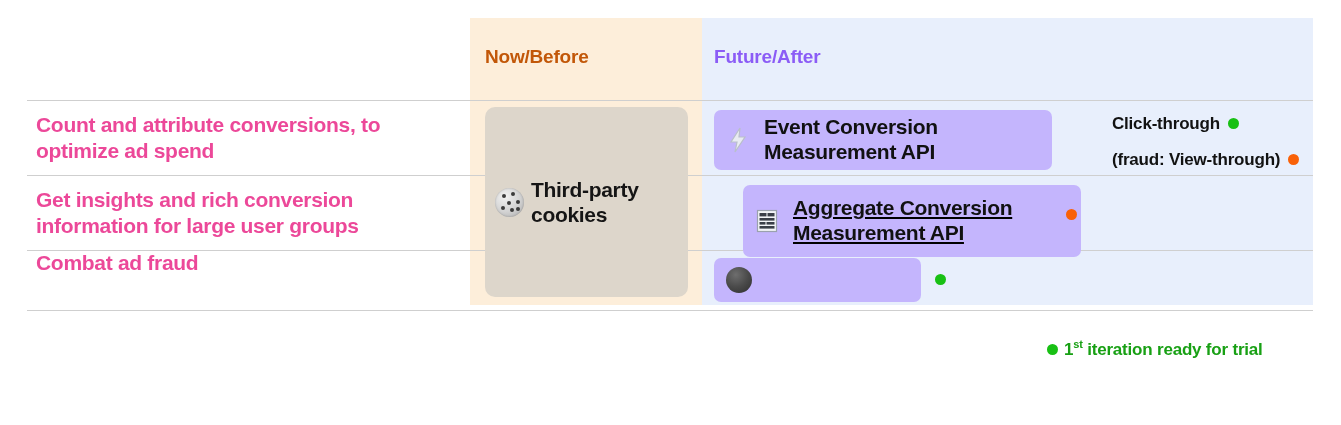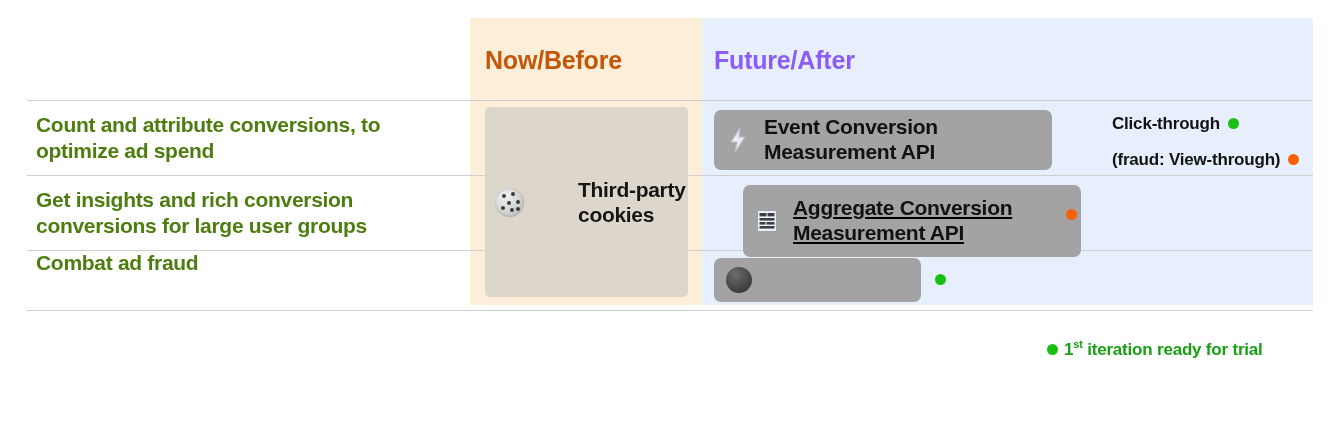--- a/index.html
+++ b/index.html
@@ -30,21 +30,21 @@
   .band-future {
     left: 702px;
     width: 611px;
     background: #e8effc;
   }
 
   
   .col-header {
     position: absolute;
     top: 46px;
-    font-size: 25px;
+    font-size: 19px;
     font-weight: bold;
     letter-spacing: -0.2px;
     white-space: nowrap;
   }
   .col-header.now    { left: 485px; color: #c25708; }
   .col-header.future { left: 714px; color: #8b5cf6; }
 
   
   .rule {
     position: absolute;
@@ -58,43 +58,42 @@
   .rule.r2 { top: 250px; }
   .rule.r3 { top: 310px; }
 
   
   .goal {
     position: absolute;
     left: 36px;
     width: 420px;
     font-size: 21px;
     font-weight: bold;
-    color: #4d7c0f;
+    color: #ec4899;
     line-height: 1.25;
     letter-spacing: -0.3px;
   }
   .goal.g0 { top: 112px; }
   .goal.g1 { top: 187px; }
   .goal.g2 { top: 250px; }
 
   
   .cookies-box {
     position: absolute;
     left: 485px;
     top: 107px;
     width: 203px;
     height: 190px;
     background: #ddd6cb;
-    border-radius: 5px;
+    border-radius: 10px;
     display: flex;
     align-items: center;
     justify-content: flex-start;
     padding-left: 10px;
     box-sizing: border-box;
-    gap: 47px;
   }
   .cookies-label {
     font-size: 21px;
     font-weight: bold;
     color: #151515;
     line-height: 1.2;
     letter-spacing: -0.3px;
     margin-left: 7px;
     width: 140px;
   }
@@ -117,21 +116,21 @@
   .cookie-icon i:nth-child(2){ left:16px; top:4px; }
   .cookie-icon i:nth-child(3){ left:21px; top:12px; }
   .cookie-icon i:nth-child(4){ left:12px; top:13px; }
   .cookie-icon i:nth-child(5){ left:6px;  top:18px; }
   .cookie-icon i:nth-child(6){ left:15px; top:20px; }
   .cookie-icon i:nth-child(7){ left:21px; top:19px; }
 
   
   .api-pill {
     position: absolute;
-    background: #a3a3a3;
+    background: #c4b5fd;
     border-radius: 7px;
     display: flex;
     align-items: center;
     box-sizing: border-box;
     padding-left: 12px;
   }
   .api-pill.p0 { left: 714px; top: 110px; width: 338px; height: 60px; }
   .api-pill.p1 { left: 743px; top: 185px; width: 338px; height: 72px; text-decoration: underline; }
   .api-pill.p2 { left: 714px; top: 258px; width: 207px; height: 44px; }
 
@@ -211,21 +210,21 @@
 
 <div class="col-header now">Now/Before</div>
 <div class="col-header future">Future/After</div>
 
 <div class="rule r0"></div>
 <div class="rule r1"></div>
 <div class="rule r2"></div>
 <div class="rule r3"></div>
 
 <div class="goal g0">Count and attribute conversions, to optimize ad spend</div>
-<div class="goal g1">Get insights and rich conversion conversions for large user groups</div>
+<div class="goal g1">Get insights and rich conversion information for large user groups</div>
 <div class="goal g2">Combat ad fraud</div>
 
 <div class="cookies-box">
   <span class="cookie-icon">
     <i></i>
       <i></i>
       <i></i>
       <i></i>
       <i></i>
       <i></i>

